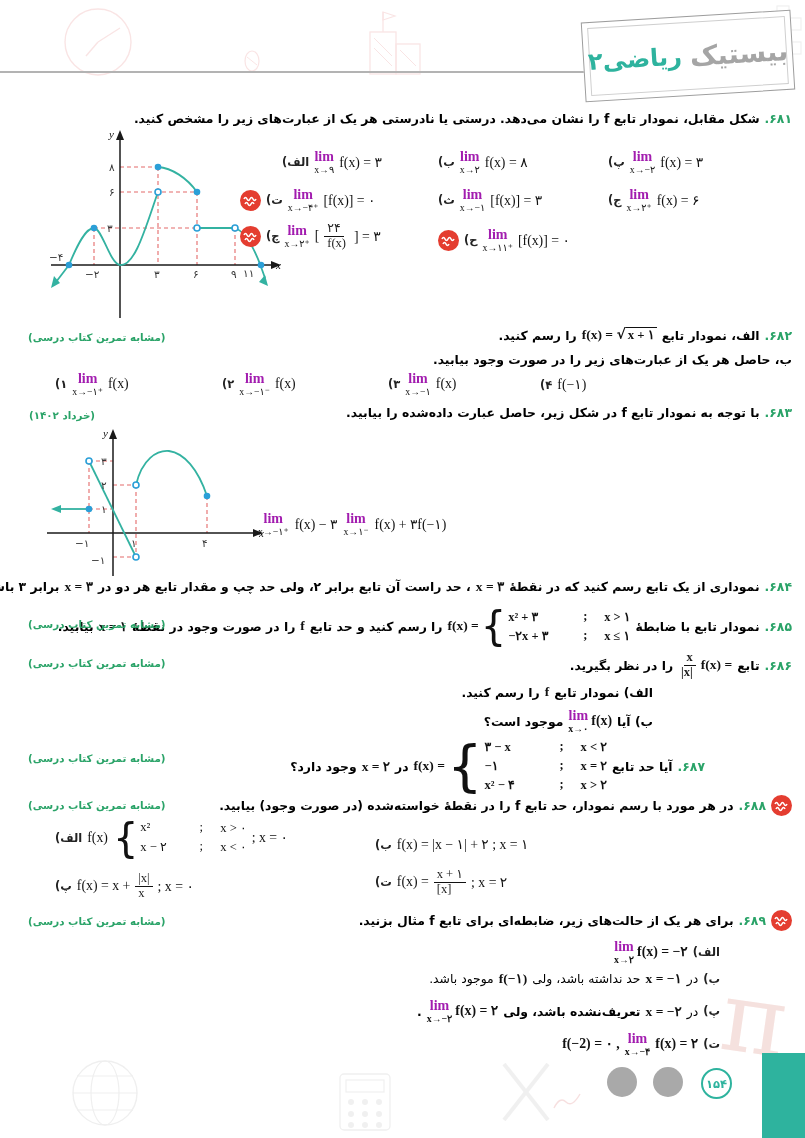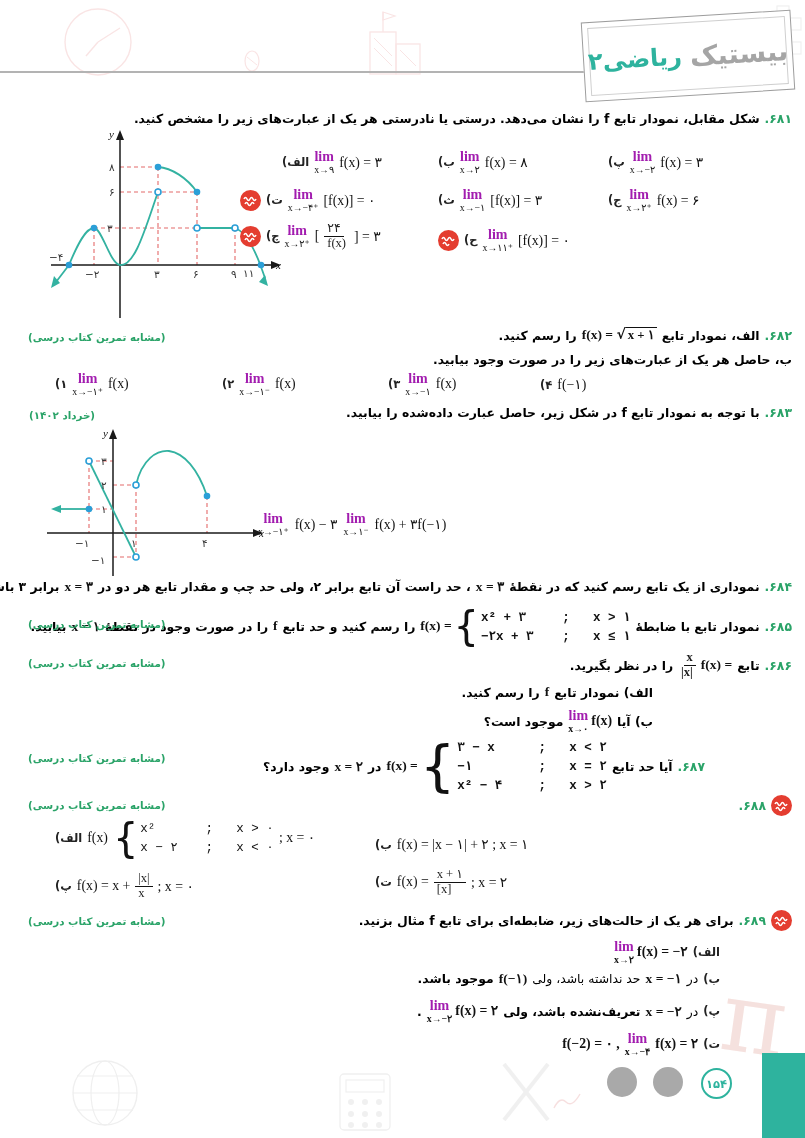--- a/index.html
+++ b/index.html
@@ -16,21 +16,21 @@
   .limblk{display:inline-flex;flex-direction:column;align-items:center;line-height:1;direction:ltr;}
   .limw{font-family:"Liberation Serif",serif;font-weight:700;font-size:14px;color:#a21caf;}
   .lims{font-family:"Liberation Serif",serif;font-size:9.8px;color:#111;margin-top:1px;unicode-bidi:isolate;direction:ltr;}
   .expr{font-family:"Liberation Serif",serif;font-size:13.8px;color:#111;direction:ltr;unicode-bidi:isolate;white-space:nowrap;}
   .badge{width:21px;height:21px;flex:0 0 auto;}
   .frac{display:inline-flex;flex-direction:column;align-items:flex-start;line-height:1.1;vertical-align:middle;}
   .frac .ft{padding:0 3px;border-bottom:1.2px solid #111;font-family:"Liberation Serif",serif;font-size:12.5px;}
   .frac .fb{padding:0 3px;font-family:"Liberation Serif",serif;font-size:12.5px;}
   .piece{display:inline-flex;align-items:center;direction:ltr;gap:2px;}
   .brace{font-family:"DejaVu Sans",sans-serif;font-weight:400;color:#111;}
-  .prow{display:flex;gap:16px;align-items:flex-end;font-family:Liberation Mono, monospace;font-size:12.5px;color:#111;}
+  .prow{display:flex;gap:8px;align-items:flex-start;font-family:Liberation Serif, serif;font-size:12.5px;color:#111;}
   .prow .pe{min-width:58px;}
   .prow .ps{width:22px;text-align:center;}
   .prows{display:flex;flex-direction:column;gap:3px;}
   .sqrtblk{display:inline-flex;align-items:flex-start;direction:ltr;}
   .sqsign{font-family:"DejaVu Sans",sans-serif;font-size:14px;line-height:1;}
   .radicand{border-top:1.2px solid #111;padding:0 2px;font-family:"Liberation Serif",serif;font-size:12.8px;line-height:1.25;}
   .grule{position:absolute;background:#b3b3b3;}
   .logo{position:absolute;left:583px;top:16px;width:208px;height:78px;transform:rotate(-3.5deg);
         border:1.4px solid #9d9d9d;background:#fff;display:flex;align-items:center;justify-content:center;}
   .logo-inner{border:1px solid #cfcfcf;width:196px;height:66px;display:flex;align-items:center;justify-content:center;gap:8px;direction:rtl;}
@@ -442,20 +442,21 @@
   </div>
   <div class="abs note" style="left:28px;top:752px;">(مشابه تمرین کتاب درسی)</div>
 
   <div class="abs phead" style="right:13px;top:795px;">
     <svg class="badge" viewBox="0 0 21 21">
         <circle cx="10.5" cy="10.5" r="10.5" fill="#e43d30"></circle>
         <path d="M4,9 q1.5,-3 3,0 t3,0 t3,0 t3,0" stroke="#fff" fill="none" stroke-width="1.6"></path>
         <path d="M5,14 q1.5,-3 3,0 t3,0 t3,0" stroke="#fff" fill="none" stroke-width="1.6"></path>
       </svg>
     <span class="pnum">۶۸۸.</span>
+    <span class="ptxt">در هر مورد با رسم نمودار، حد تابع f را در نقطهٔ خواسته‌شده (در صورت وجود) بیابید.</span>
   </div>
   <div class="abs note" style="left:28px;top:799px;">(مشابه تمرین کتاب درسی)</div>
 
   <div class="abs item" style="left:55px;top:820px;">
     <span class="lbl" dir="rtl">الف)</span>
     <span class="expr">f(x)</span>
     <span class="piece">
       <span class="brace" style="font-size:40px;line-height:0;">{</span>
       <span class="prows">
         <span class="prow">
@@ -515,21 +516,21 @@
         </span>
       <span class="expr">f(x) = −۲</span>
     </span>
   </div>
   <div class="abs phead" style="right:85px;top:970px;">
     <span class="lbl" dir="rtl">ب)</span>
     <span class="ptxt" style="font-weight:400;">در</span>
     <span class="math" dir="ltr">x = −۱</span>
     <span class="ptxt" style="font-weight:400;">حد نداشته باشد، ولی</span>
     <span class="math" dir="ltr">f(−۱)</span>
-    <span class="ptxt" style="font-weight:700;text-align:right;">موجود باشد.</span>
+    <span class="ptxt" style="font-weight:400;text-align:right;">موجود باشد.</span>
   </div>
   <div class="abs phead" style="right:85px;top:995px;height:32px;">
     <span class="lbl" dir="rtl">پ)</span>
     <span class="ptxt" style="font-weight:400;">در</span>
     <span class="math" dir="ltr">x = −۲</span>
     <span class="ptxt" style="font-weight:700;">تعریف‌نشده باشد، ولی</span>
     <span class="item" style="gap:3px;">
       <span class="limblk">
           <span class="limw">lim</span>
           <span class="lims" dir="ltr">x→−۲</span>

